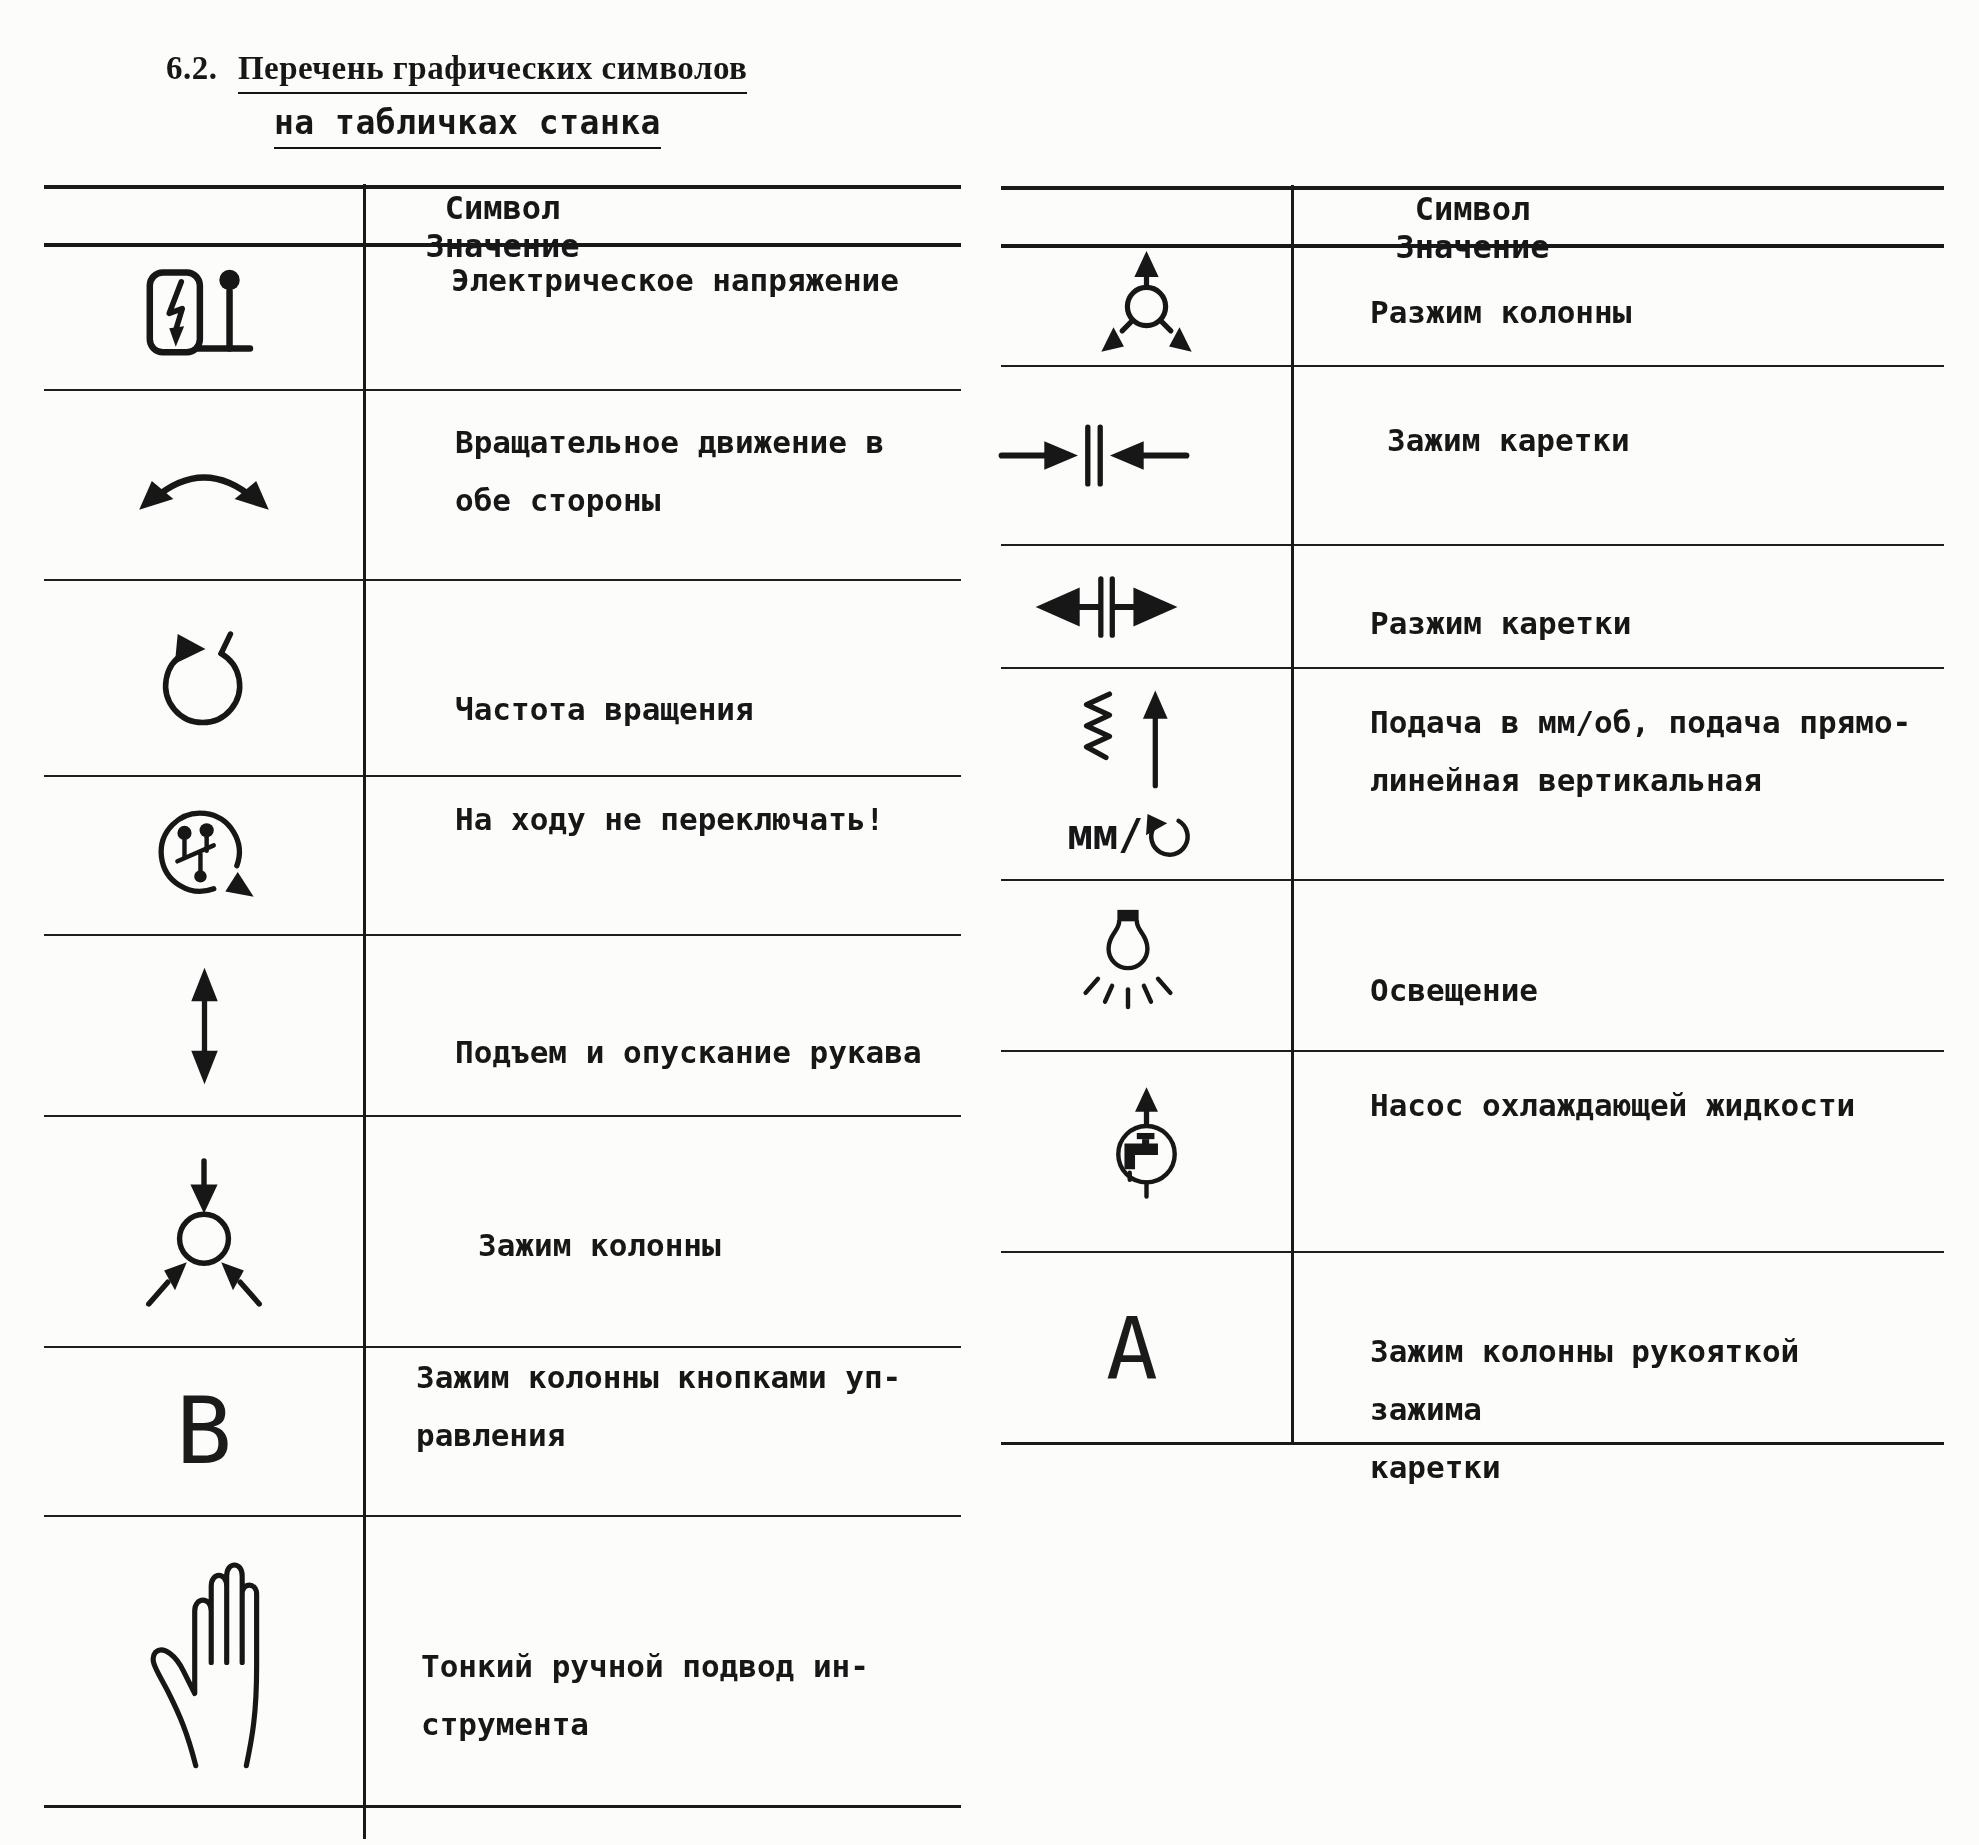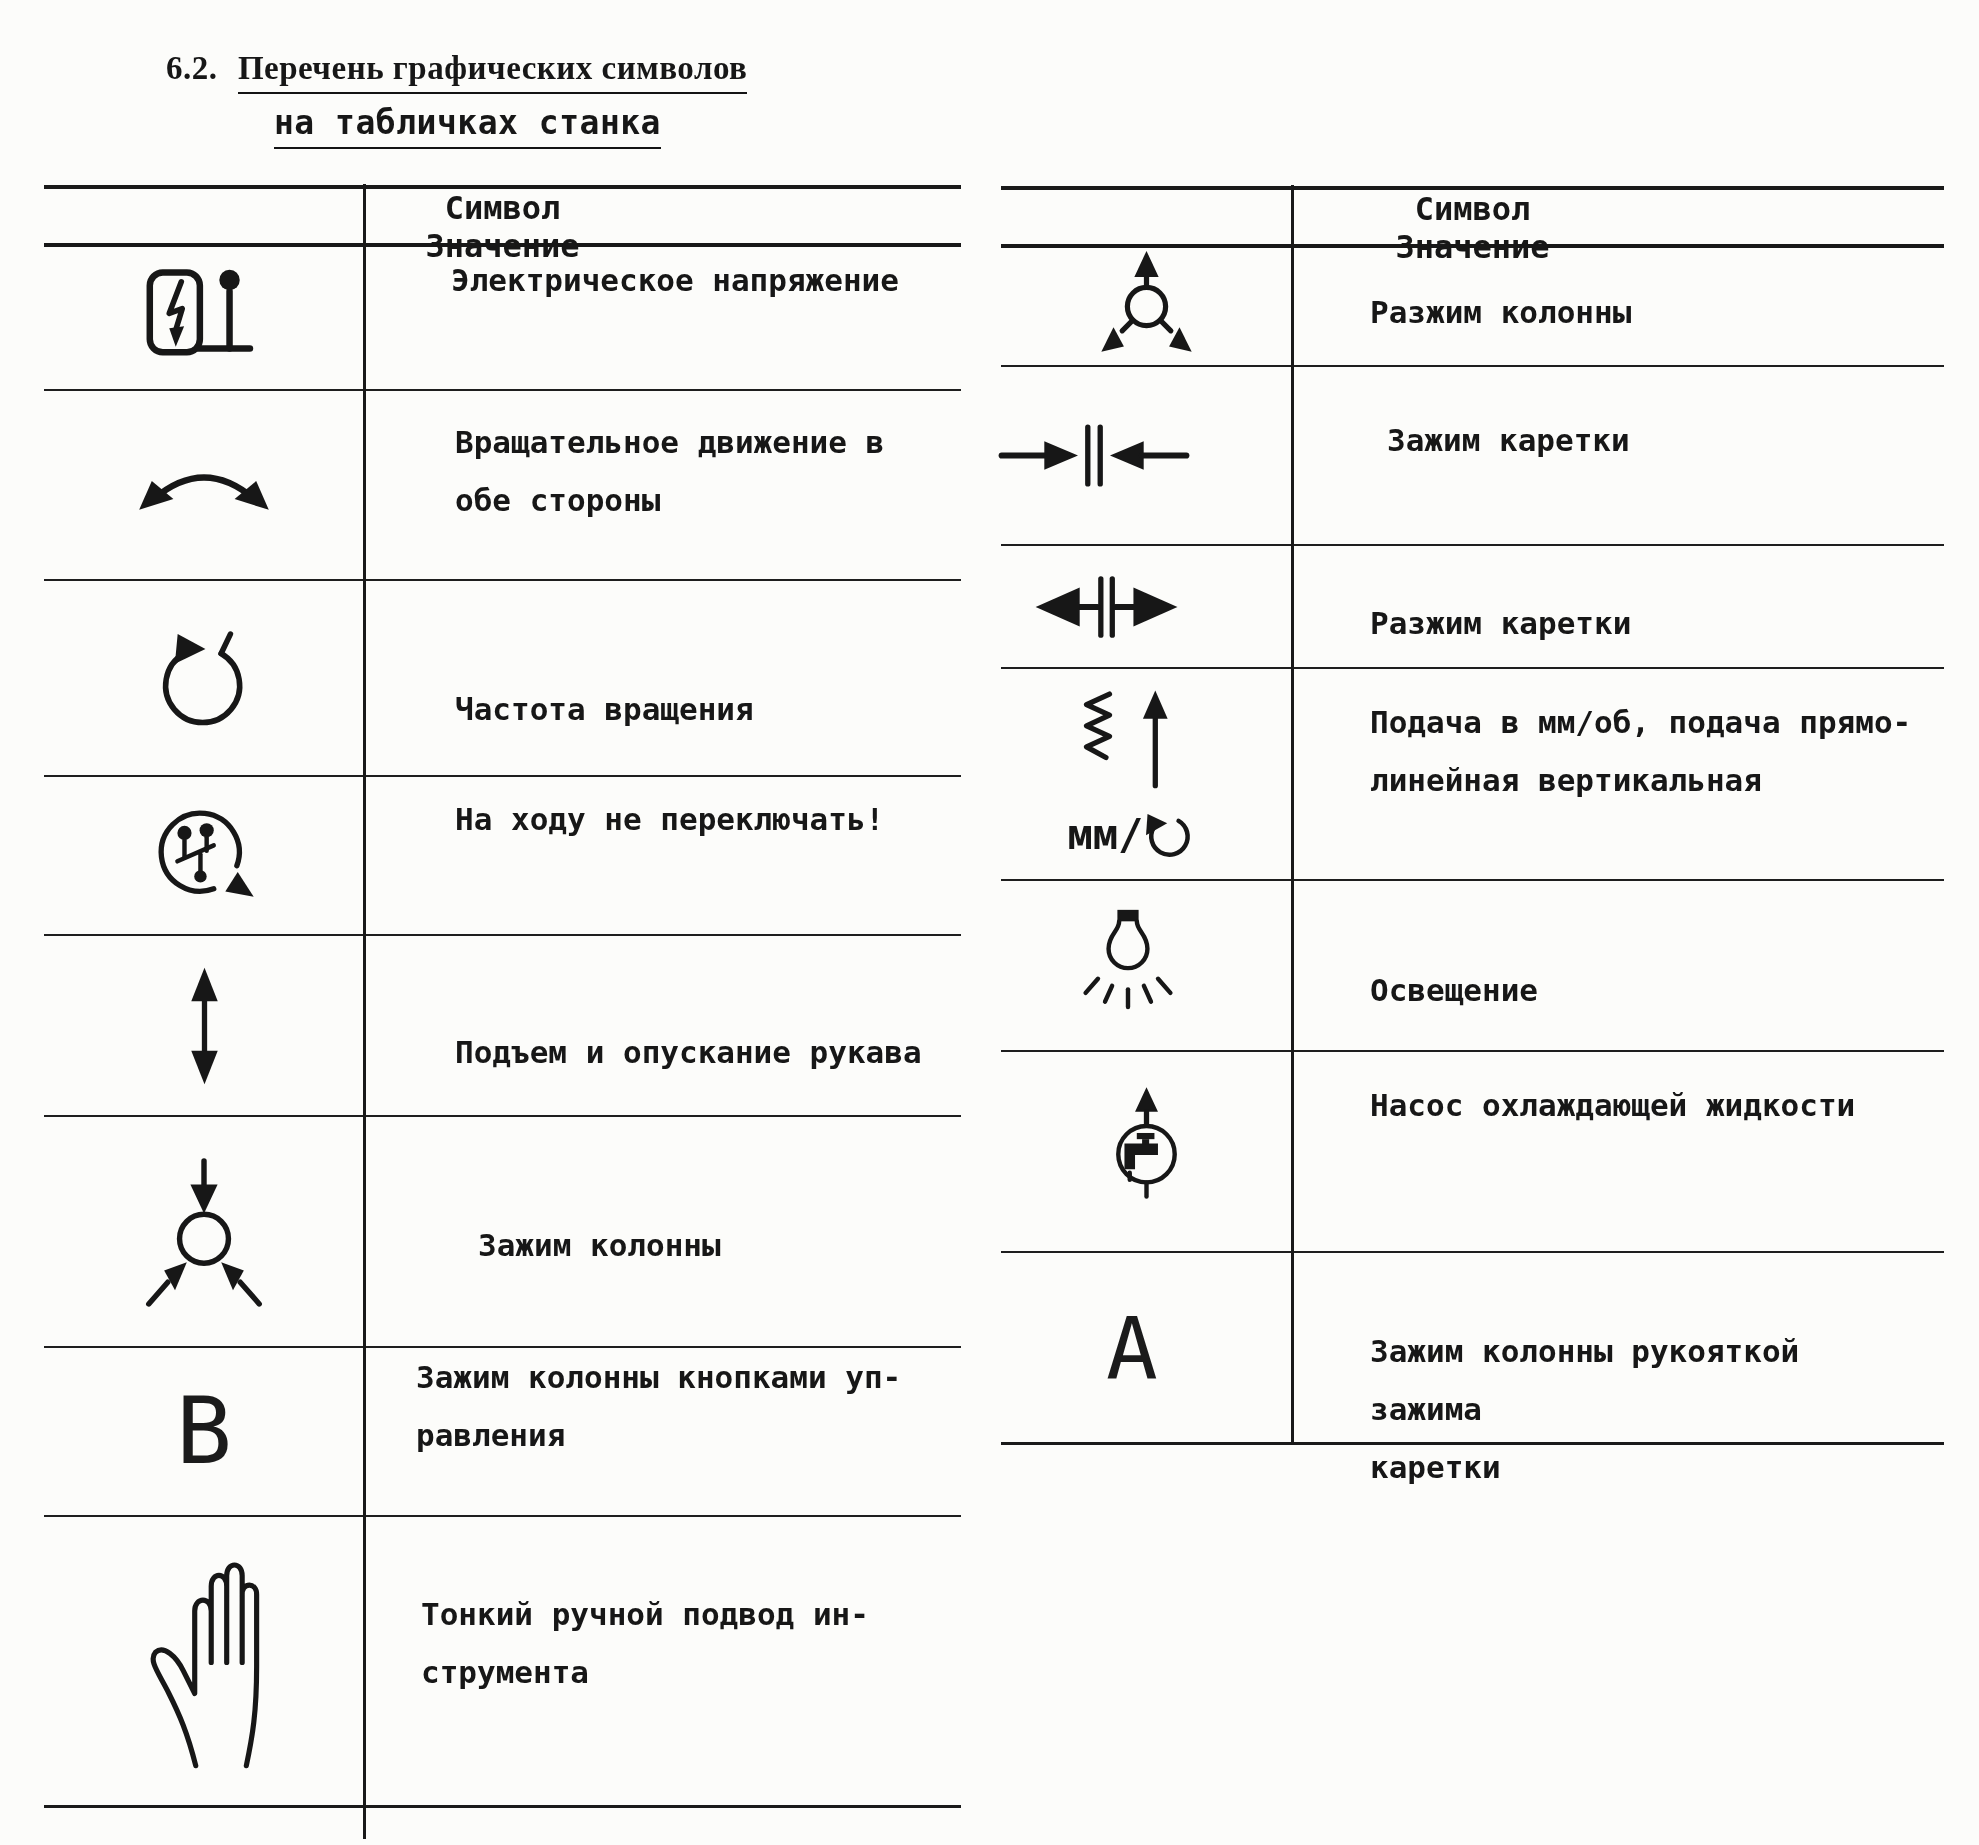--- a/index.html
+++ b/index.html
@@ -160,21 +160,21 @@
                    L 97 146 L 97 72
                    C 97 58 112 58 112 72
                    L 112 146 L 112 62
                    C 112 48 127 48 127 62
                    L 127 146 L 127 80
                    C 127 68 141 68 141 80
                    L 141 150
                    C 141 194 137 218 131 246" stroke-width="5"></path>
         </svg>
       </div>
-      <div class="val" style="padding-left:57px;padding-top:68px">Тонкий ручной подвод ин-
+      <div class="val" style="padding-left:57px;padding-top:120px">Тонкий ручной подвод ин-
 струмента</div>
     </div>
   </div>
 
   <div class="tbl tbl-right">
     <div class="divider"></div>
     <div class="hdr">
       <div class="h-sym">Символ</div>
       <div class="h-val">Значение</div>
     </div>

